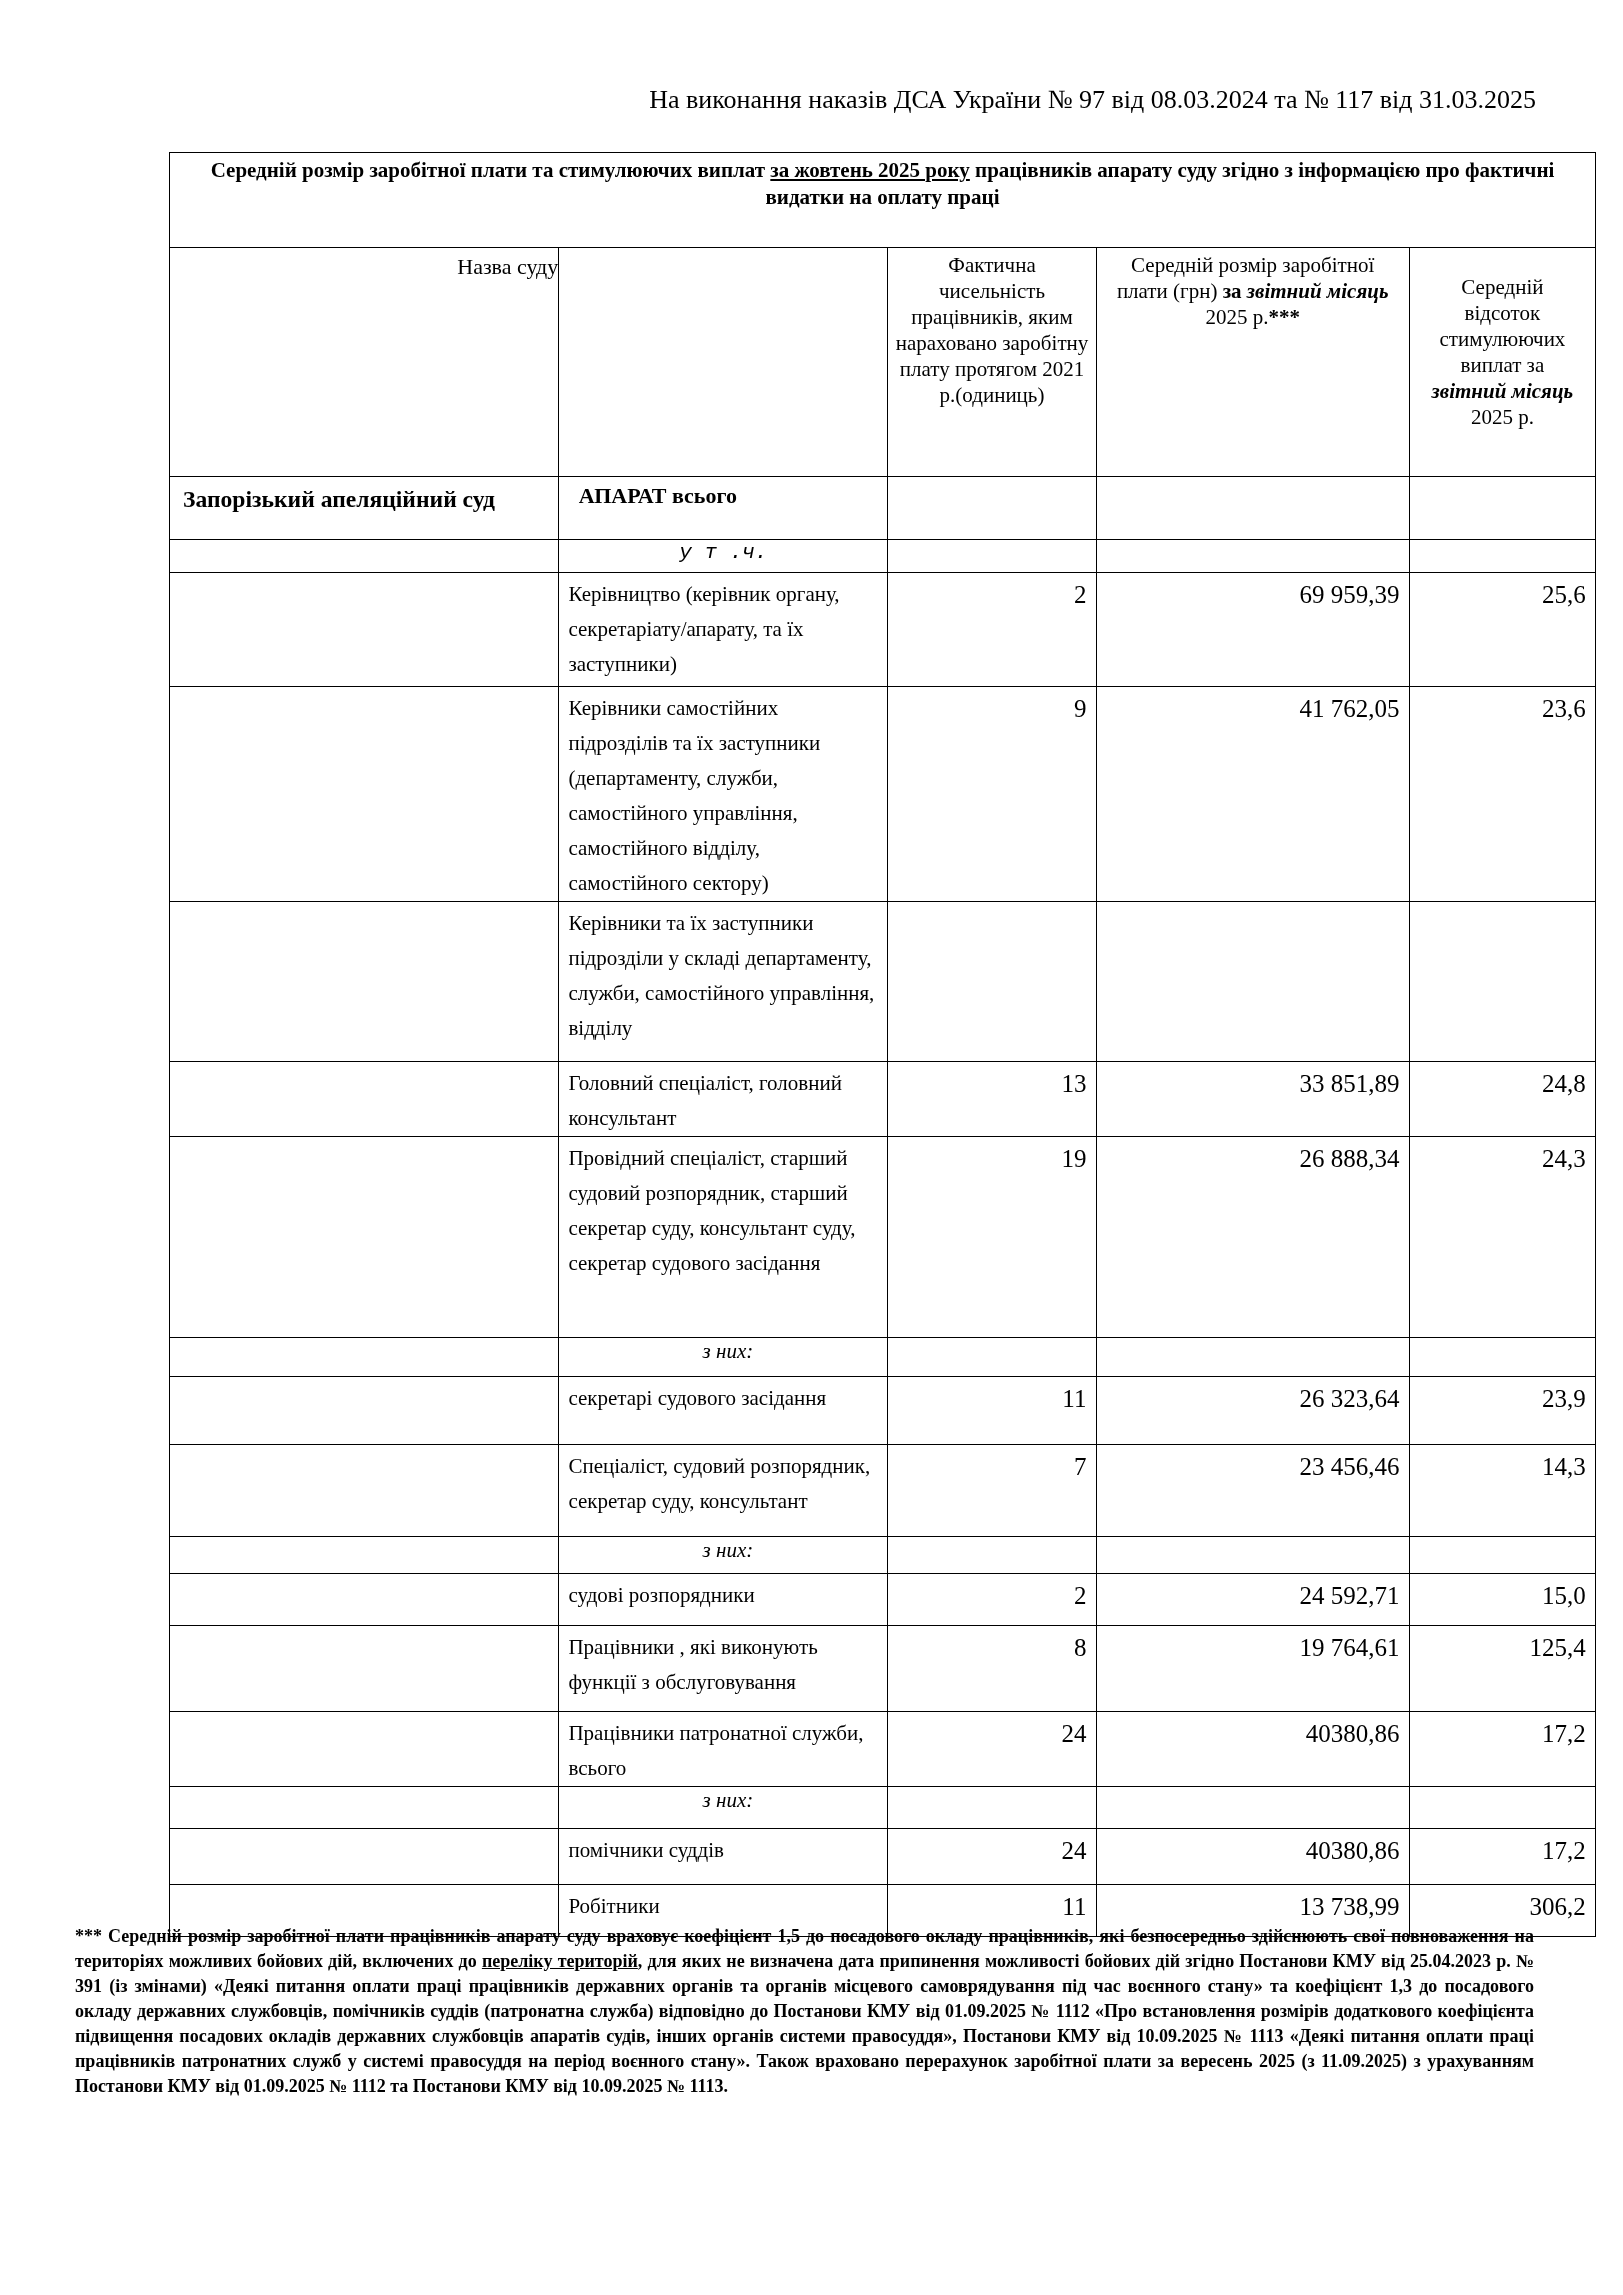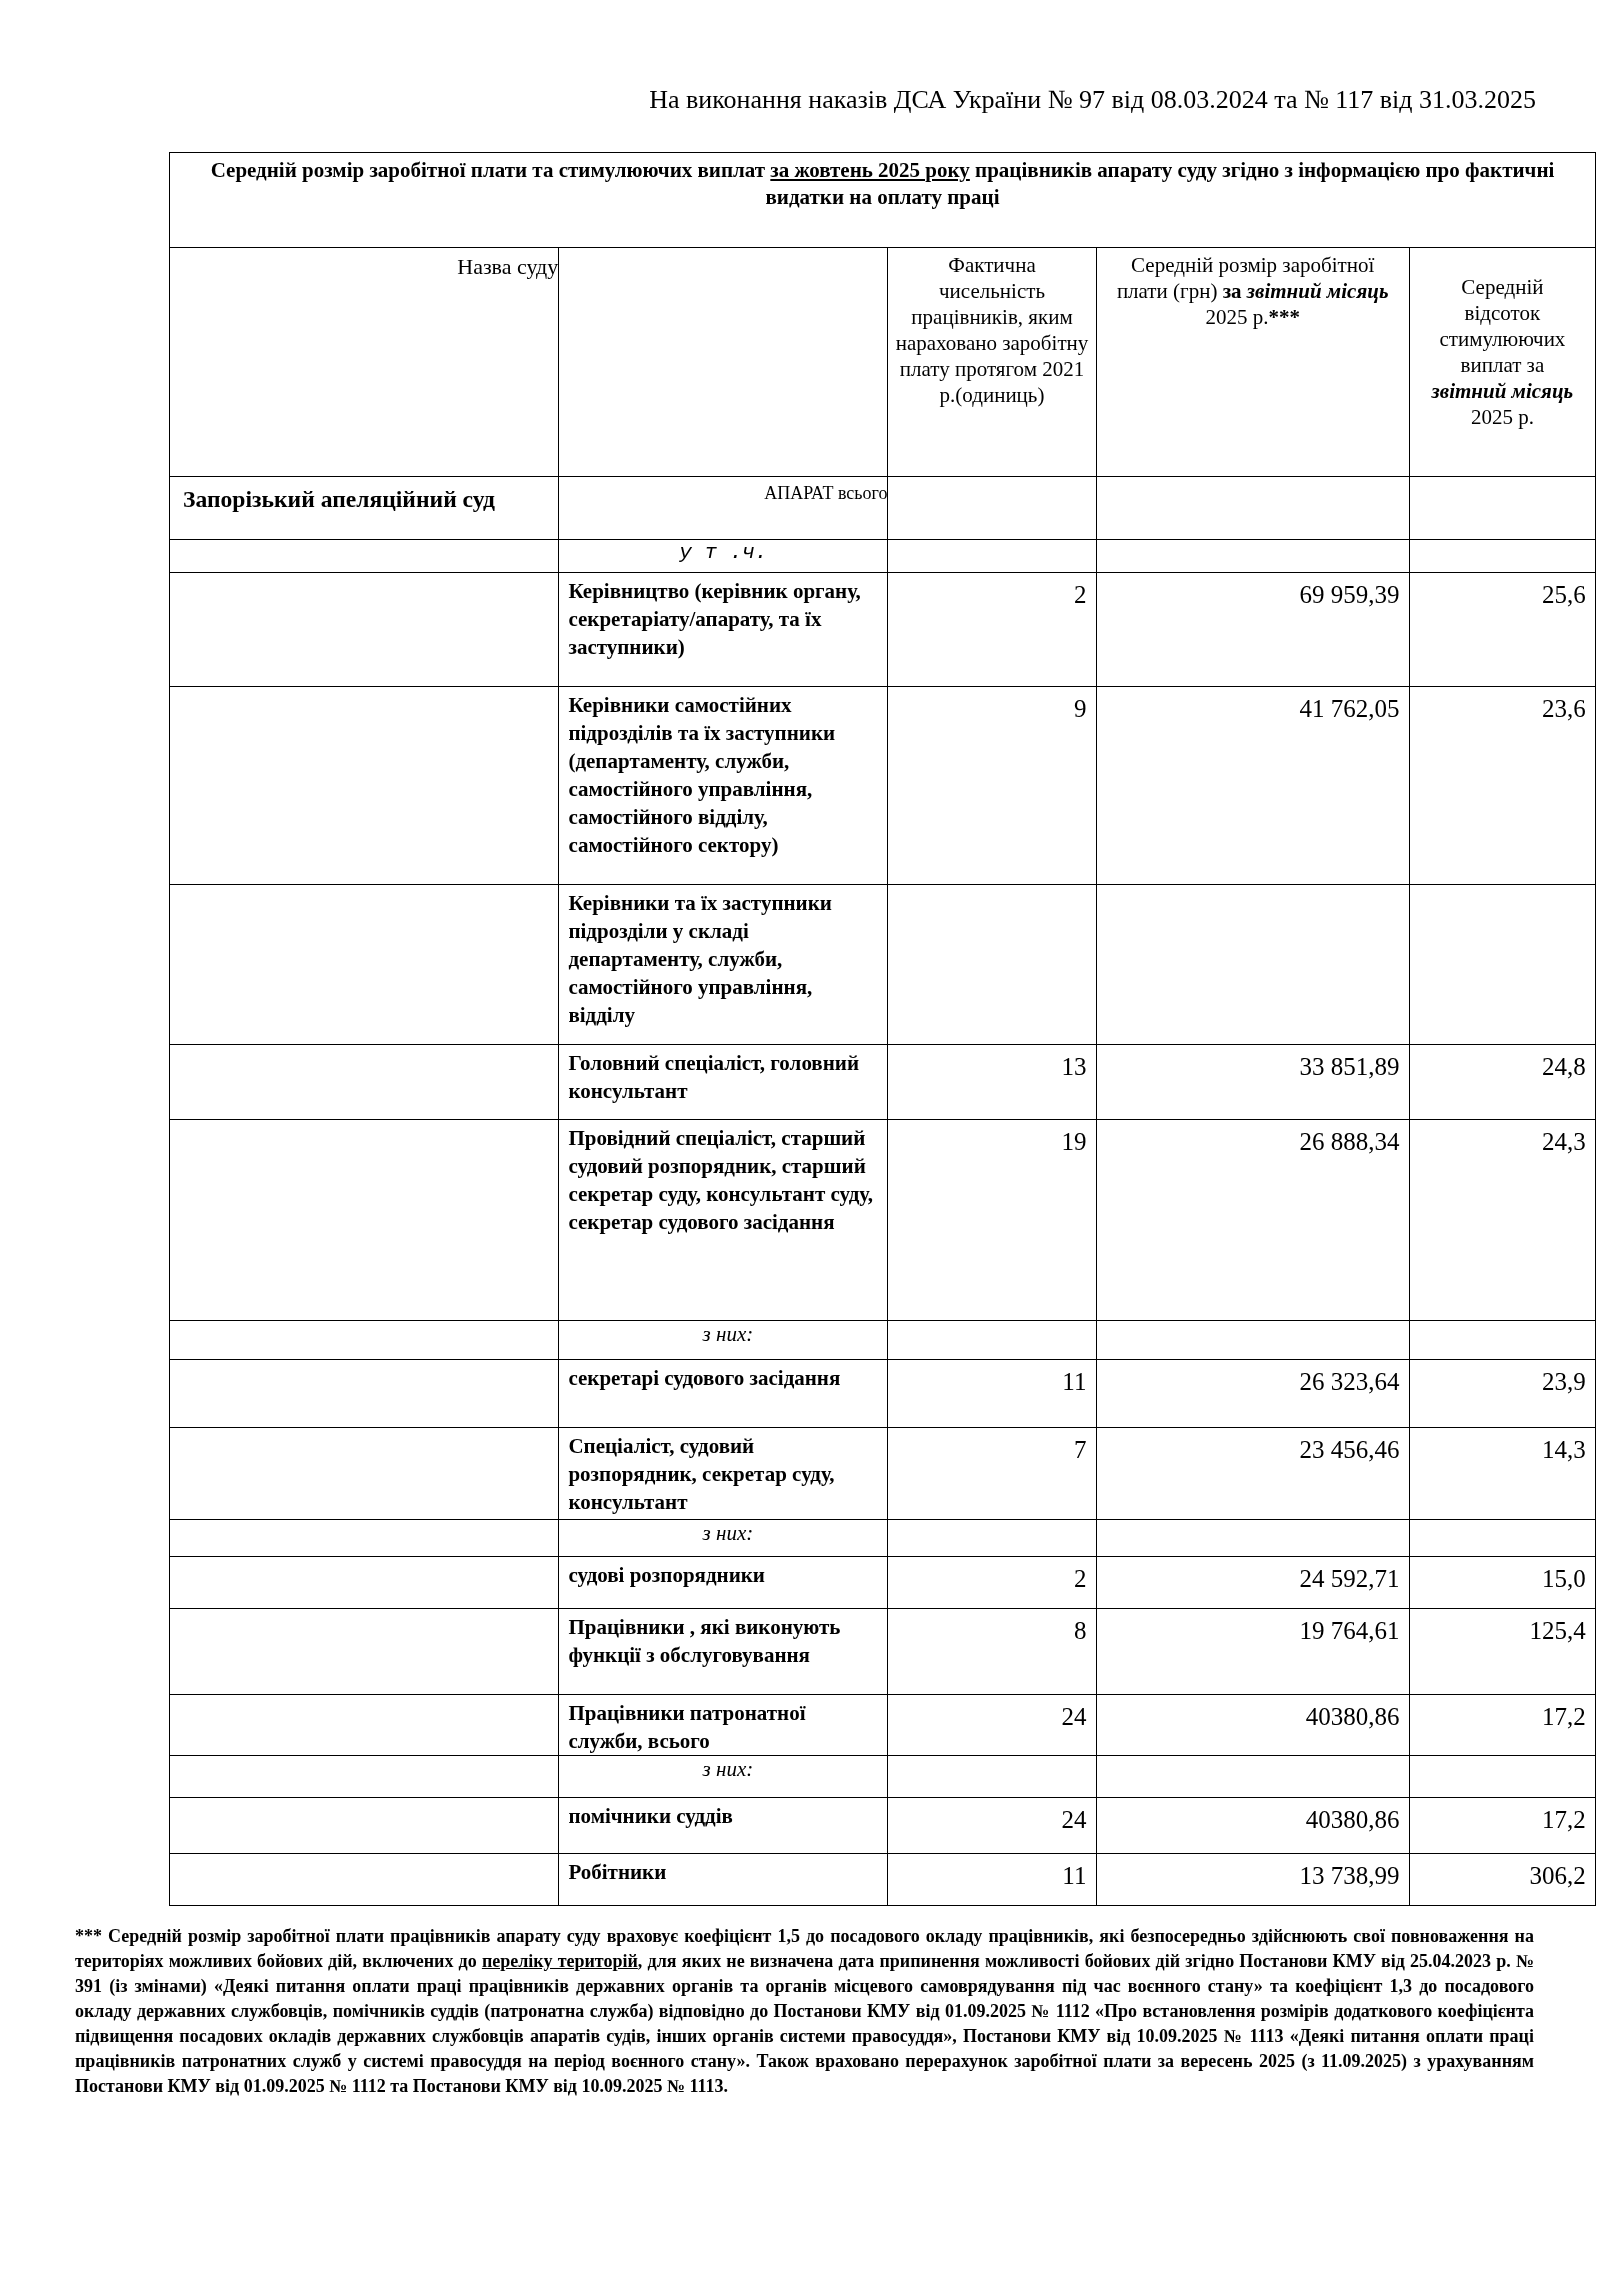--- a/index.html
+++ b/index.html
@@ -17,22 +17,22 @@
   }
   table.main td { border: 1.3px solid #000; vertical-align: top; padding: 0; }
   .title-cell {
     height: 90px; text-align: center; font-weight: bold; font-size: 21px; line-height: 27.5px;
     padding: 3.9px 13px 0 13px !important;
   }
   .u { text-decoration: underline; }
   .hdr { font-size: 21px; line-height: 26px; text-align: center; }
   .hdr-name { text-align: right; padding: 6.5px 0 0 59px !important; font-size: 22px; }
   .court { font-weight: bold; font-size: 23.6px; padding: 9.2px 0 0 13px !important; }
-  .cat { font-weight: bold; font-size: 21px; line-height: 28px; padding: 3.9px 6.5px 0 9.2px !important; }
-  .cat-top { font-weight: normal; font-size: 18px; padding: 6.5px 0 0 19.6px !important; text-align: right; }
+  .cat { font-weight: normal; font-size: 21px; line-height: 35px; padding: 3.9px 6.5px 0 9.2px !important; }
+  .cat-top { font-weight: bold; font-size: 22px; padding: 6.5px 0 0 19.6px !important; }
   .sub { font-style: italic; font-size: 21px; padding: 1.3px 0 0 9.2px !important; text-align: center; }
   .sub-center { font-style: italic; font-size: 21px; text-align: center; padding: 1.3px 0 0 0 !important; font-family: Liberation Mono, monospace; }
   .num { text-align: right; font-size: 25px; padding: 7.9px 9.2px 0 0 !important; }
   .footnote {
     position: absolute; left: 75px; top: 1924px; width: 1459px;
     font-weight: bold; font-size: 18px; line-height: 25px; text-align: justify;
   }
 </style>
 </head>
 <body>

